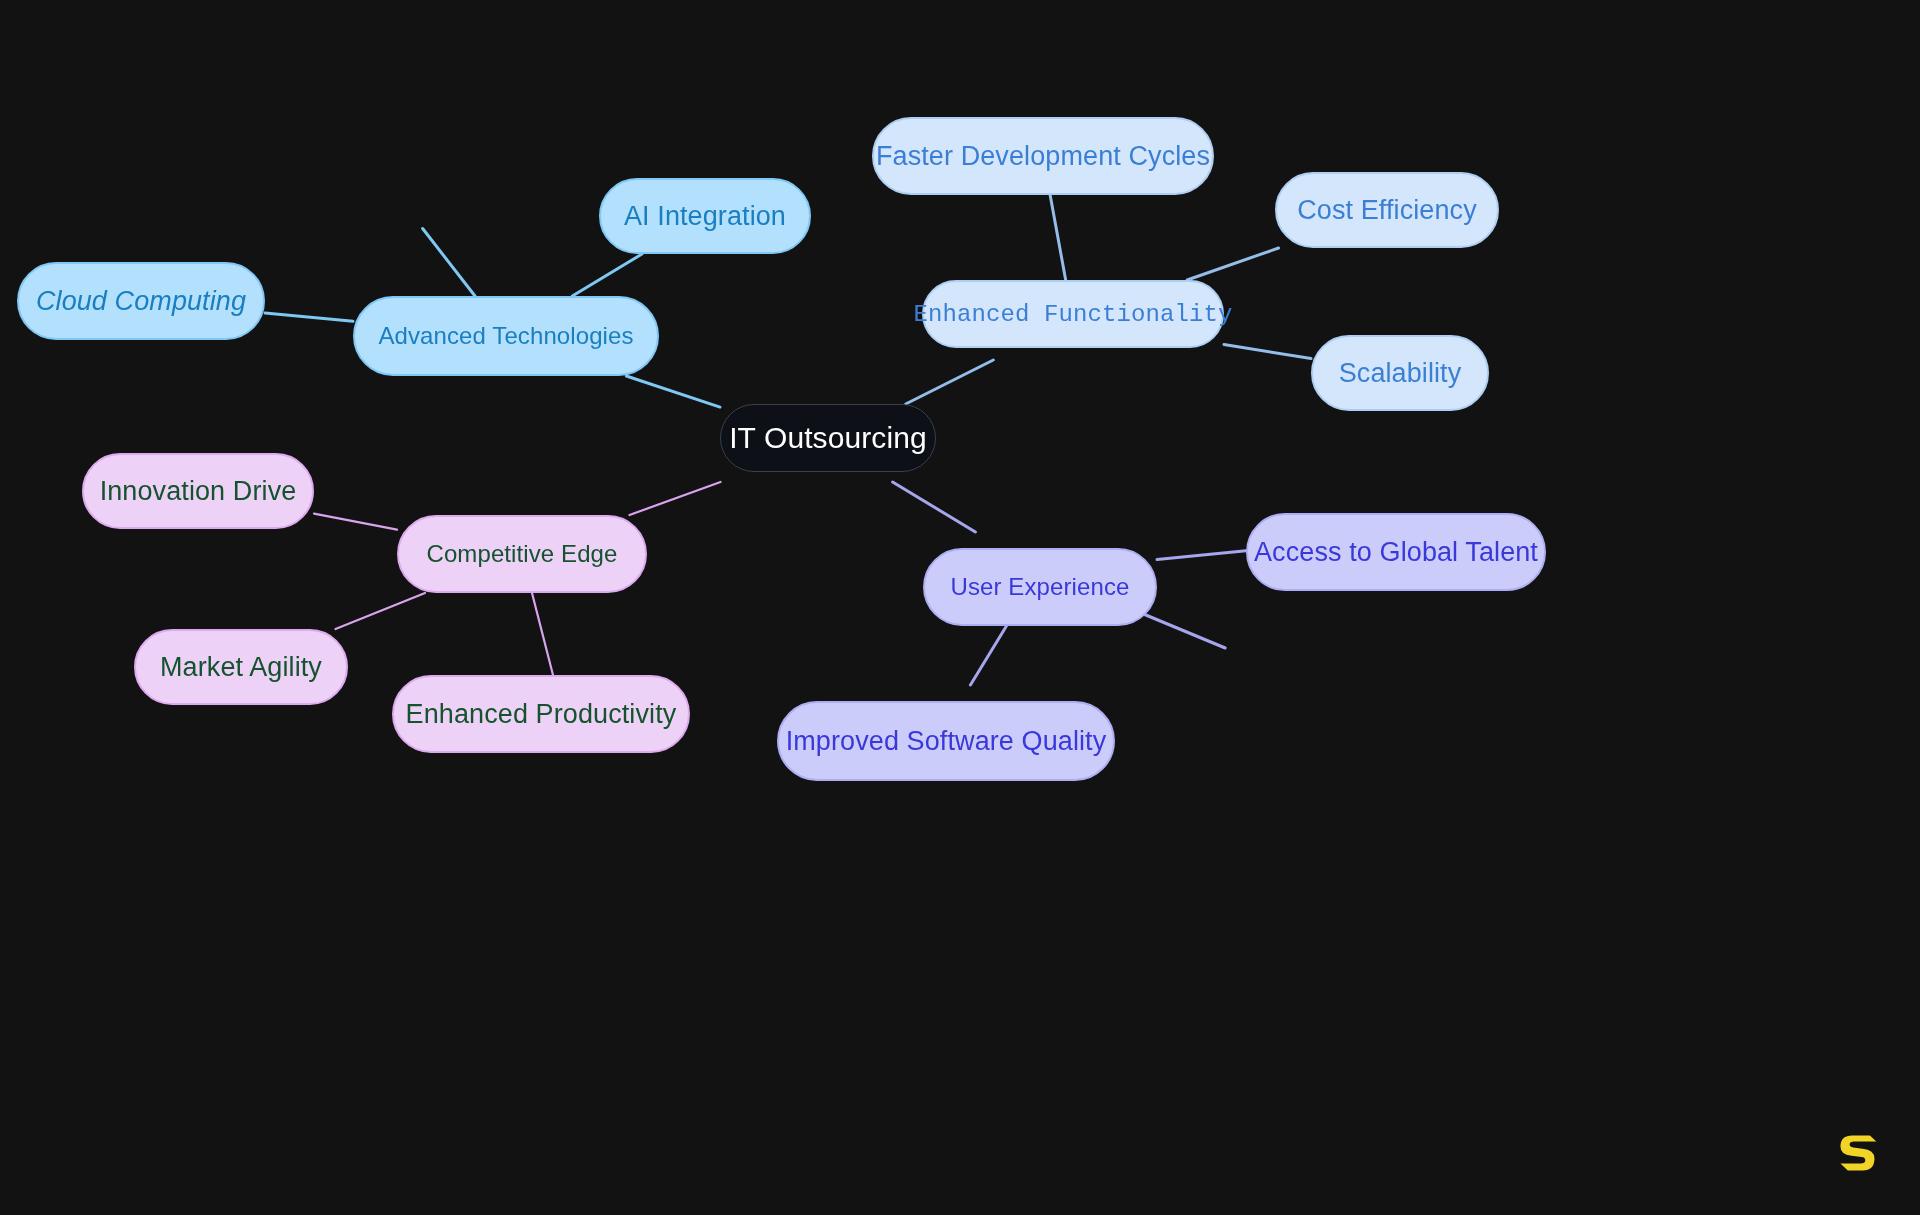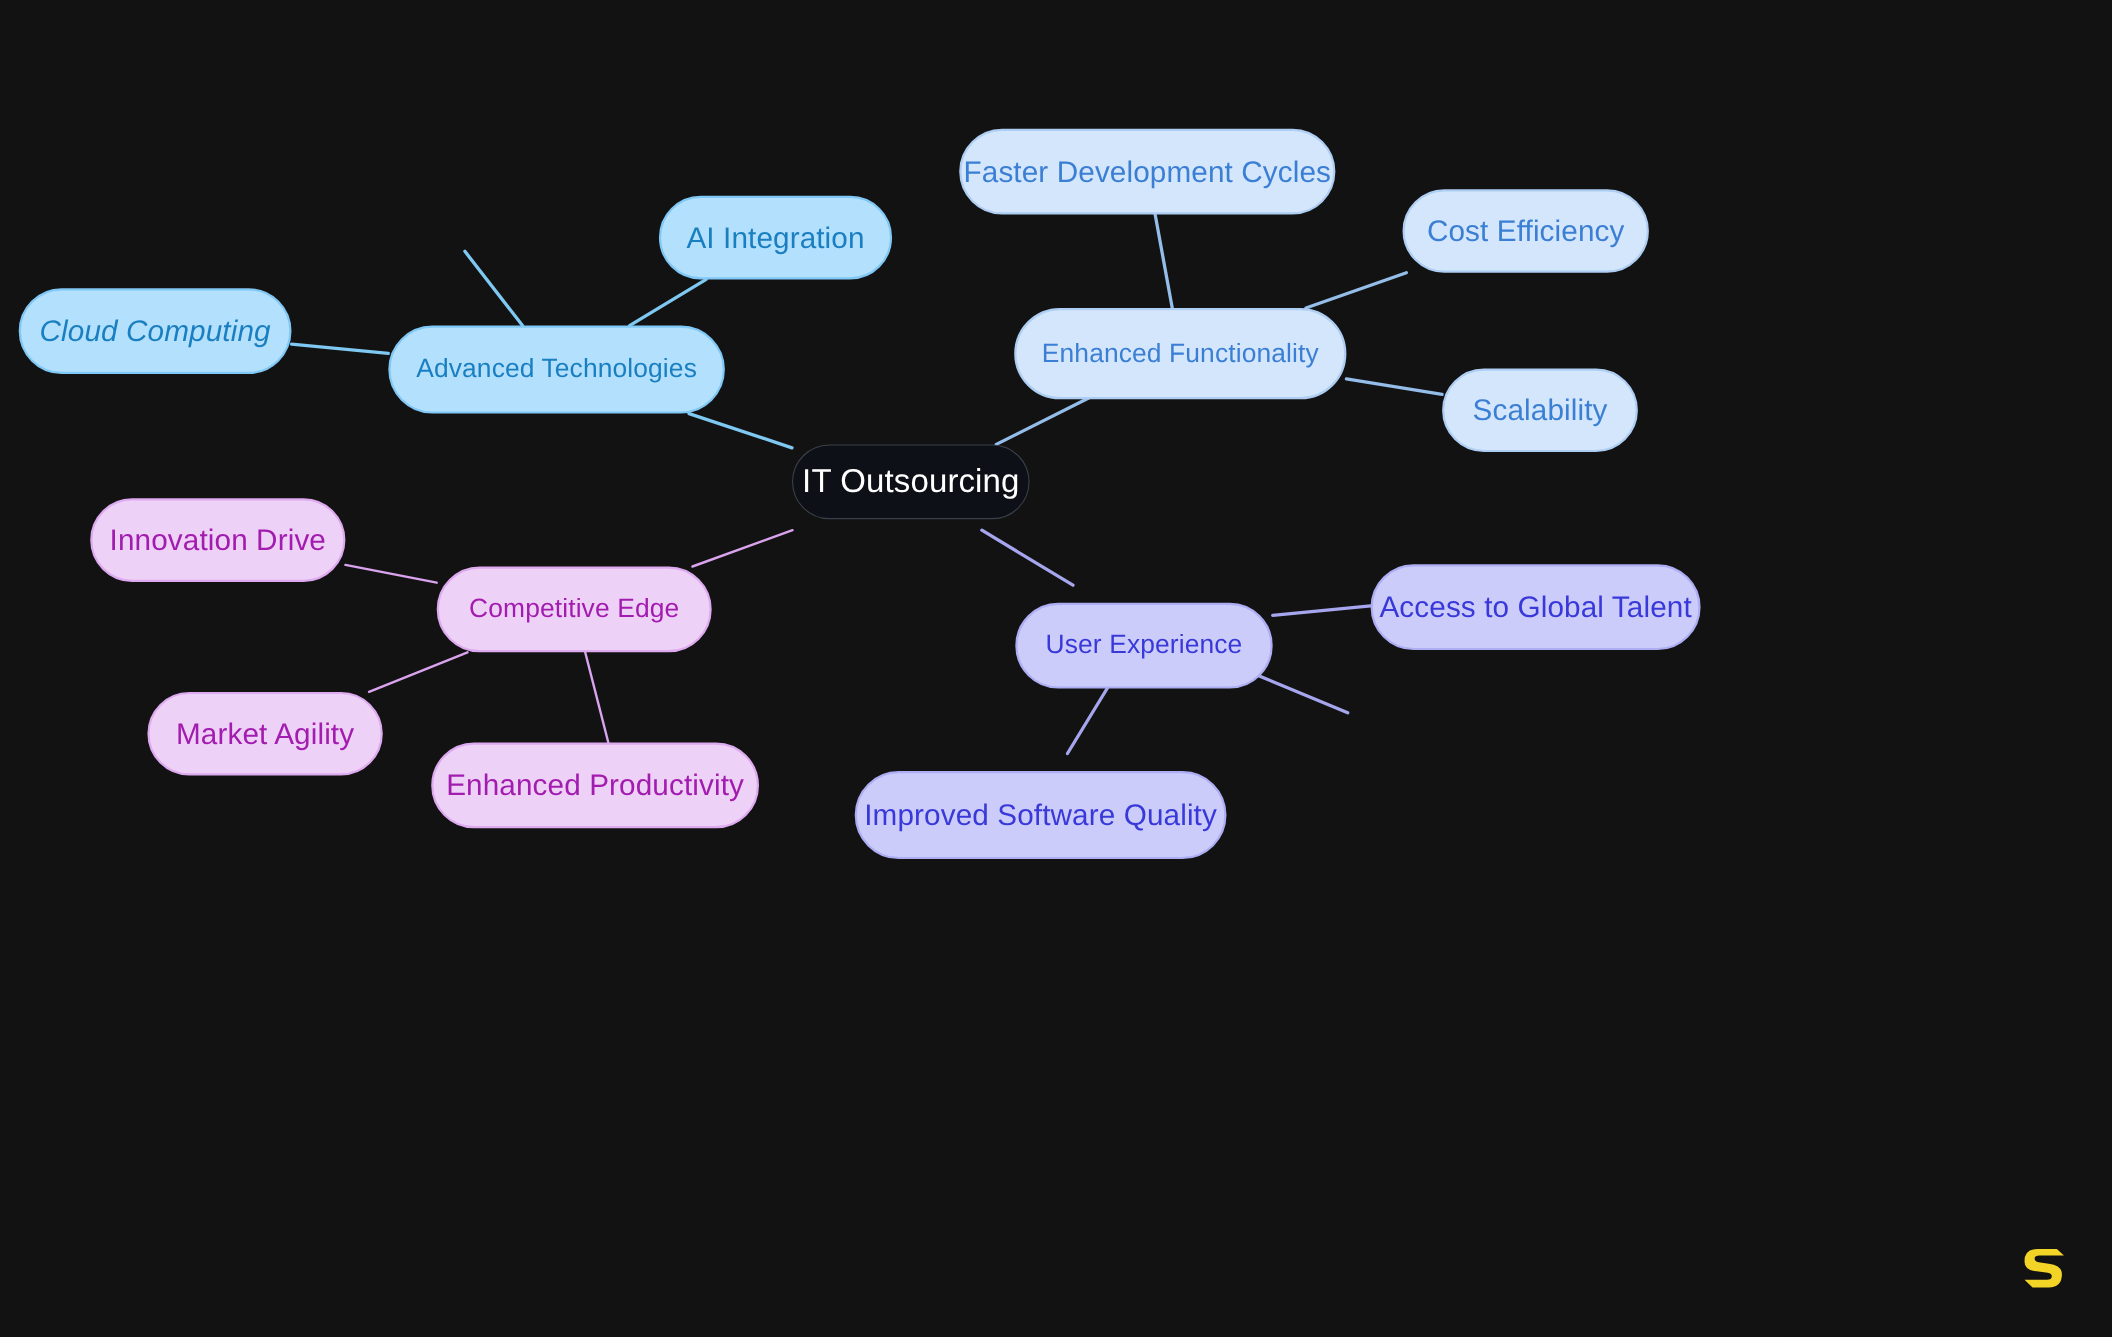--- a/index.html
+++ b/index.html
@@ -47,21 +47,21 @@
     color: #1a7fc1;
   }
   .node.func {
     background: #d4e6fb;
     border-color: #aecdf3;
     color: #3b7fd4;
   }
   .node.edge-branch {
     background: #eed1f7;
     border-color: #dda9ef;
-    color: #a21caf;
+    color: #14532d;
   }
   .node.ux {
     background: #ccccfb;
     border-color: #adadf4;
     color: #3939d9;
     margin-top: 16px;
   }
   .node.hub { font-size: 24px; }
   .node.leaf { font-size: 27px; }
 
@@ -97,21 +97,21 @@
       <line x1="1016.1948051948052" y1="610" x2="970.4155844155844" y2="685" stroke="#a6a6ef" stroke-width="3" stroke-linecap="round"></line>
     </svg>
 
   <div class="node root" style="left: 720px; top: 404px; width: 216px; height: 68px;">
     <span>IT Outsourcing</span>
   </div>
 
   <div class="node hub tech" style="left: 353px; top: 296px; width: 306px; height: 80px;">
     <span>Advanced Technologies</span>
   </div>
-  <div class="node hub func" style="left: 922px; top: 280px; width: 302px; height: 83px;">
+  <div class="node hub func" style="left: 922px; top: 280px; width: 302px; height: 68px; font-family: Liberation Mono, monospace;">
     <span>Enhanced Functionality</span>
   </div>
   <div class="node hub edge-branch" style="left: 397px; top: 515px; width: 250px; height: 78px;">
     <span>Competitive Edge</span>
   </div>
   <div class="node hub ux" style="left: 923px; top: 532px; width: 234px; height: 78px;">
     <span>User Experience</span>
   </div>
 
   <div class="node leaf tech" style="left: 599px; top: 178px; width: 212px; height: 76px;">

